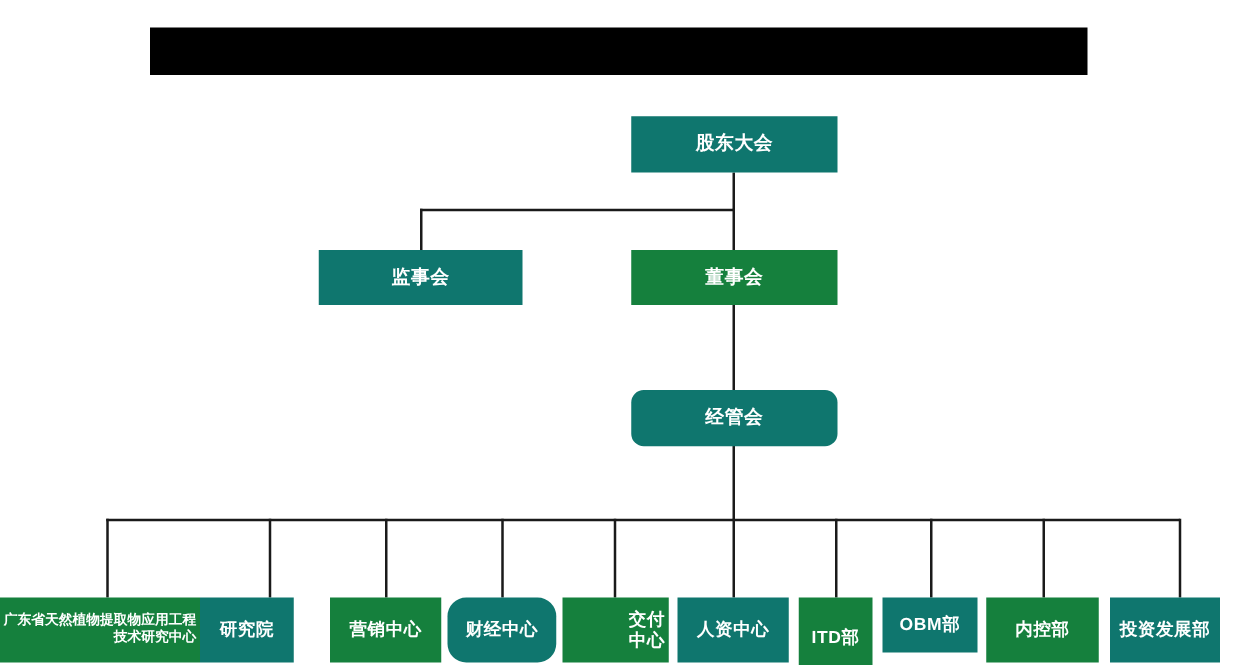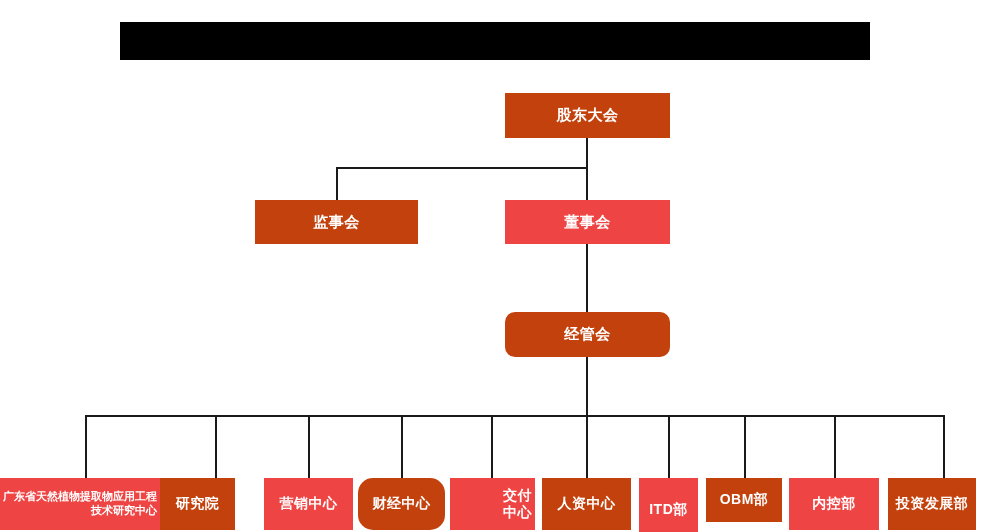--- a/index.html
+++ b/index.html
@@ -34,22 +34,22 @@
     align-items: center;
     justify-content: center;
     text-align: center;
     color: #ffffff;
     font-weight: bold;
     line-height: 1.25;
     letter-spacing: 0.5px;
     padding: 2px 3px;
     user-select: none;
   }
-  .tone-dark  { background: #c2410c; }
-  .tone-light { background: #ef4444; }
+  .tone-dark  { background: #0f766e; }
+  .tone-light { background: #15803d; }
 
   .level-1 { font-size: 15px; }
   .level-2 { font-size: 15px; }
   .level-3 { font-size: 15px; border-radius: 10px; }
   .level-4 { font-size: 14px; text-align: right; }
   .level-4.tiny { font-size: 11px; font-weight: bold; letter-spacing: 0px; }
 
   
   .conn {
     position: absolute;

